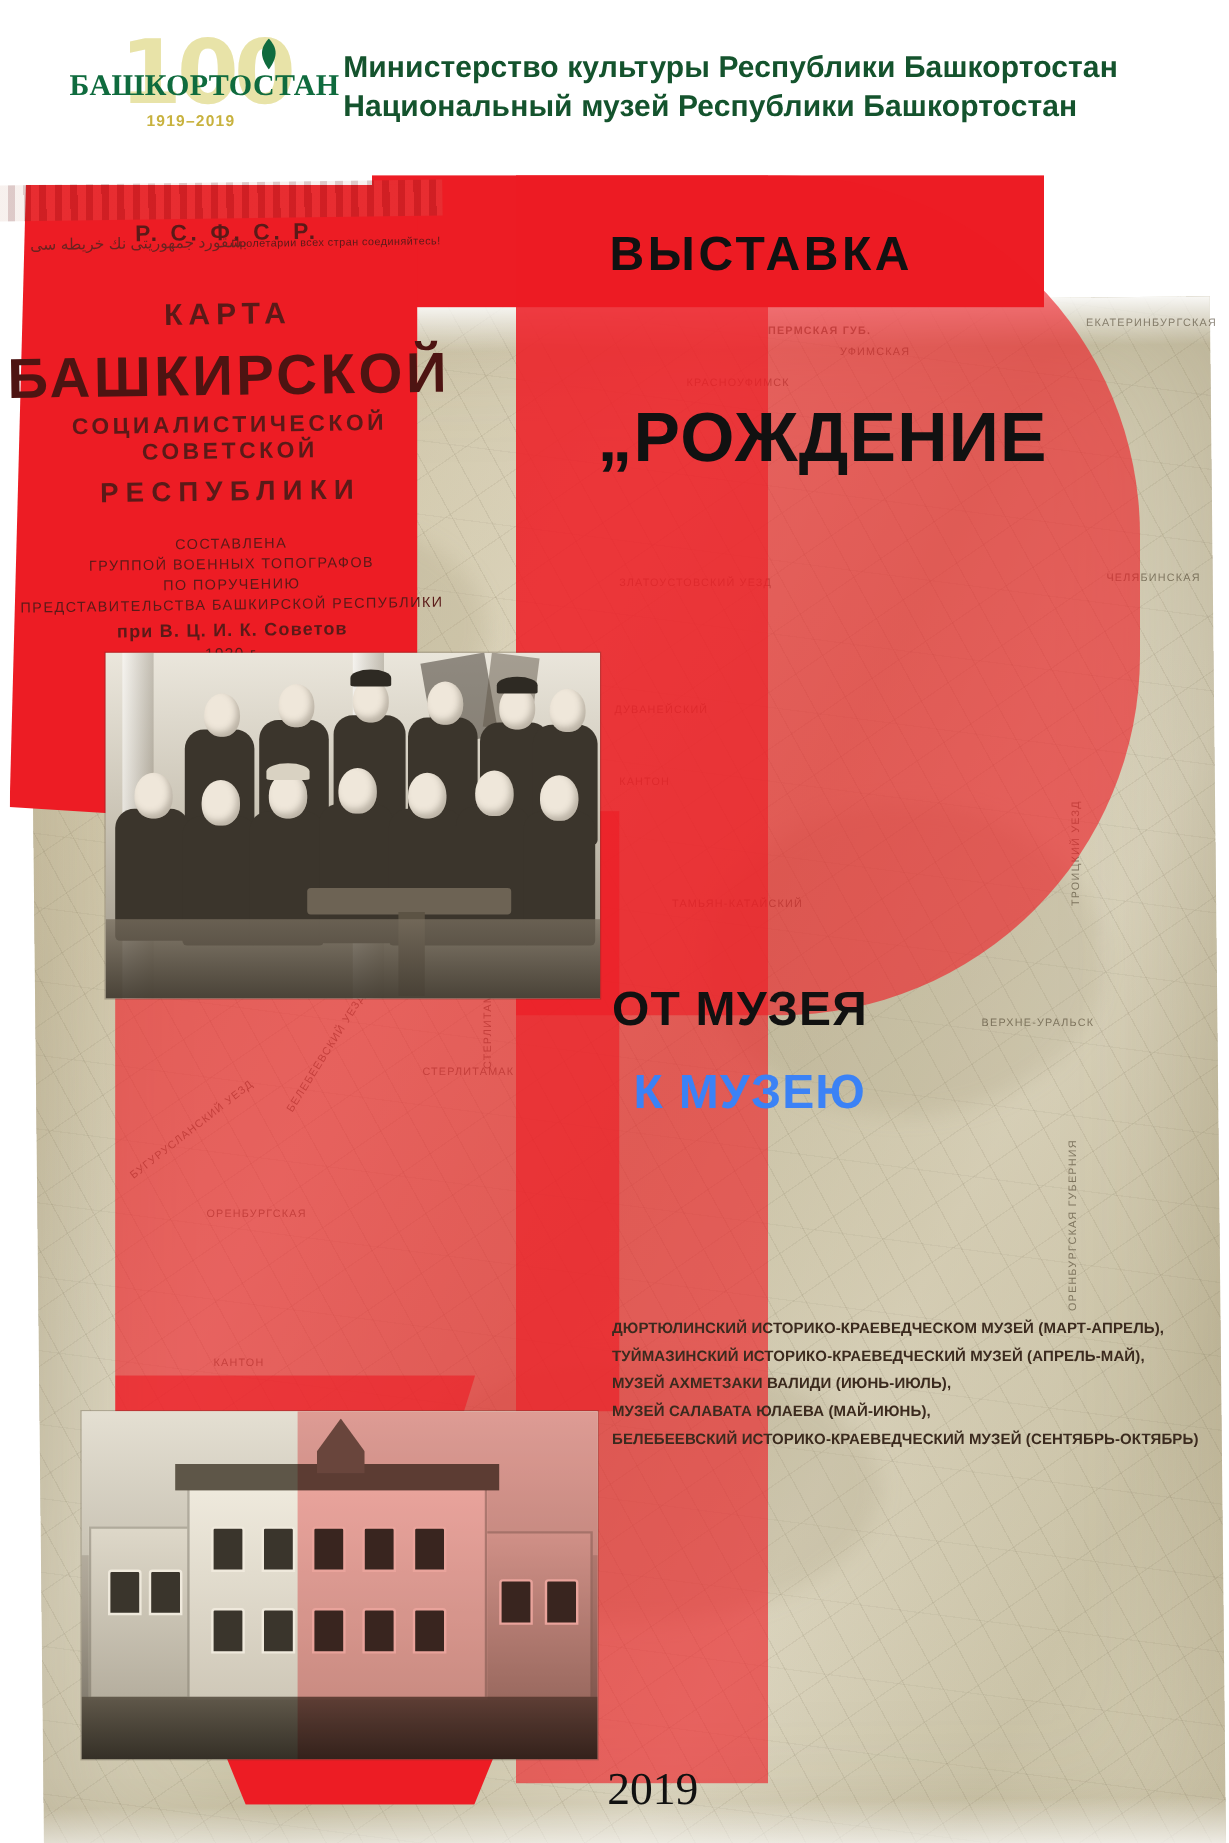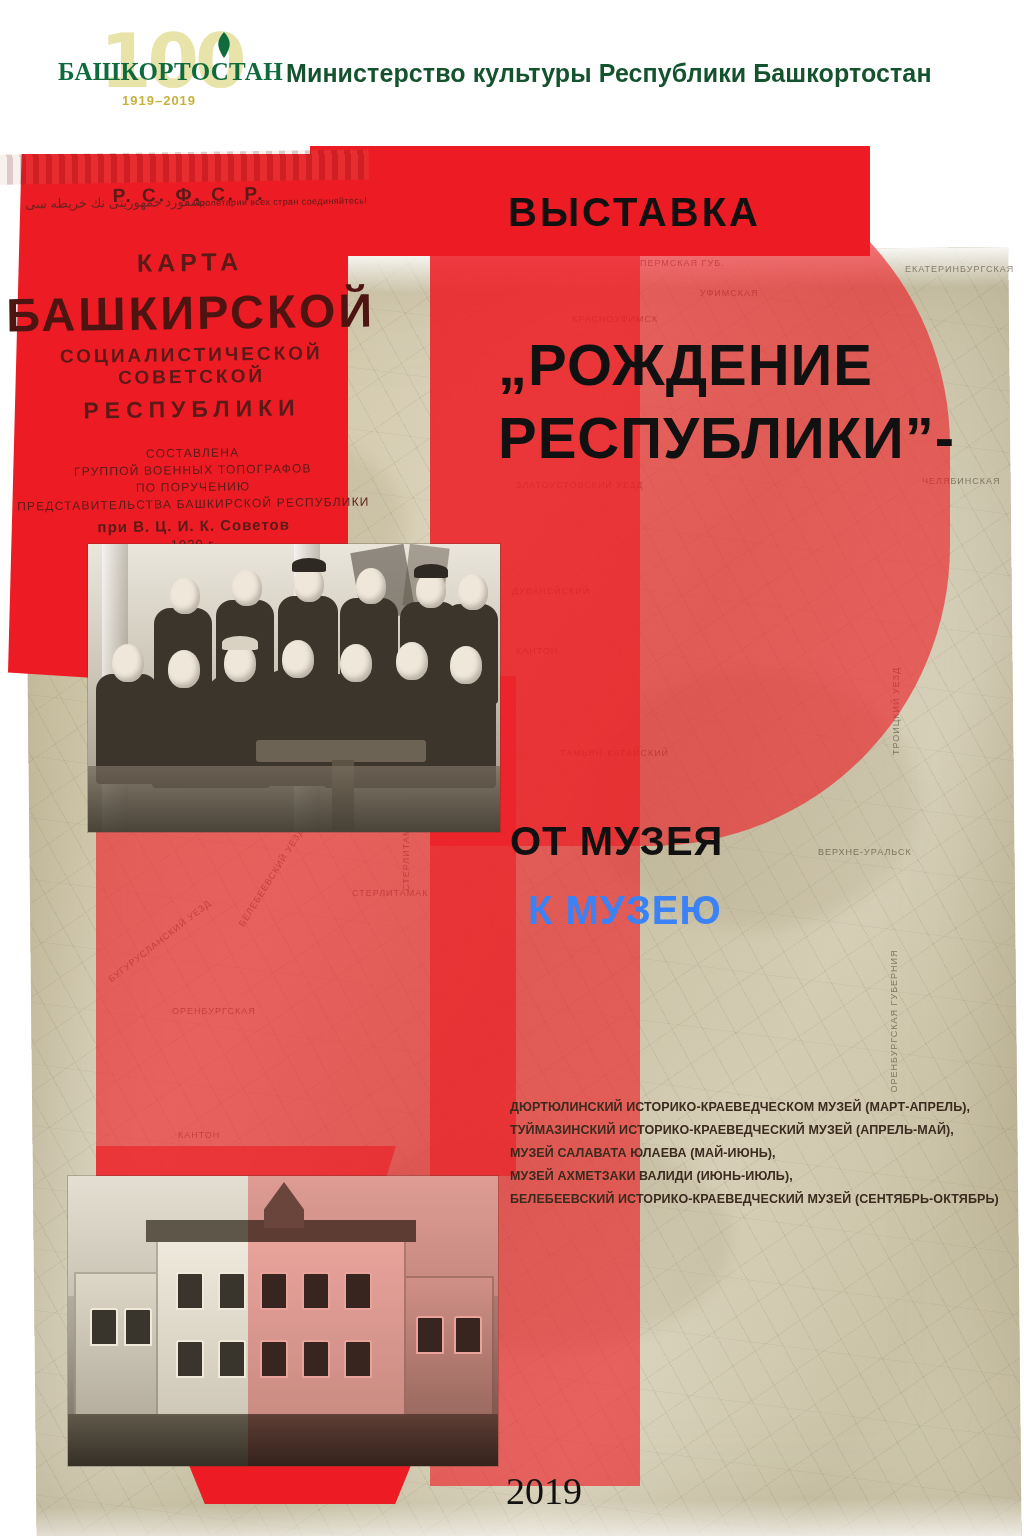--- a/index.html
+++ b/index.html
@@ -463,37 +463,38 @@
     <div class="logo">
       <div class="logo-100">100</div>
       <div class="logo-name">БАШКОРТОСТАН</div>
       <div class="logo-years">1919–2019</div>
       <svg class="logo-leaf" viewBox="0 0 22 26">
         <path d="M11 0 C17 7, 20 13, 11 26 C2 13, 5 7, 11 0 Z" fill="#0f6b3e"></path>
       </svg>
     </div>
     <div class="header-text">
       <div>Министерство культуры Республики Башкортостан</div>
+      <div>Национальный музей Республики Башкортостан</div>
     </div>
   </div>
 
   <div class="body-area">
 
     <div class="map-bg">
       <div class="map-lines"></div>
       <div class="map-blob" style="left:120px; top:180px; width:260px; height:180px;"></div>
       <div class="map-blob" style="left:560px; top:420px; width:330px; height:260px;"></div>
       <div class="map-blob" style="left:300px; top:880px; width:400px; height:220px;"></div>
       <div class="map-edge-top"></div>
       <div class="map-edge-bottom"></div>
     </div>
 
     <div id="map-label-layer">
         <div class="map-label" style="left: 905px; top: 118px; transform: rotate(0deg);">ЕКАТЕРИНБУРГСКАЯ</div>
-        <div class="map-label" style="left: 640px; top: 112px; transform: rotate(0deg);">ПЕРМСКАЯ ГУБ.</div>
+        <div class="map-label" style="left: 640px; top: 124px; transform: rotate(0deg); font-weight: bold;">ПЕРМСКАЯ ГУБ.</div>
         <div class="map-label" style="left: 700px; top: 142px; transform: rotate(0deg);">УФИМСКАЯ</div>
         <div class="map-label" style="left: 572px; top: 168px; transform: rotate(0deg);">КРАСНОУФИМСК</div>
         <div class="map-label" style="left: 516px; top: 334px; transform: rotate(0deg);">ЗЛАТОУСТОВСКИЙ УЕЗД</div>
         <div class="map-label" style="left: 922px; top: 330px; transform: rotate(0deg);">ЧЕЛЯБИНСКАЯ</div>
         <div class="map-label" style="left: 512px; top: 440px; transform: rotate(0deg);">ДУВАНЕЙСКИЙ</div>
         <div class="map-label" style="left: 516px; top: 500px; transform: rotate(0deg);">КАНТОН</div>
         <div class="map-label" style="left: 560px; top: 602px; transform: rotate(0deg);">ТАМЬЯН-КАТАЙСКИЙ</div>
         <div class="map-label" style="left: 818px; top: 690px; transform: rotate(0deg); margin-top: 11px;">ВЕРХНЕ-УРАЛЬСК</div>
         <div class="map-label" style="left: 352px; top: 742px; transform: rotate(0deg);">СТЕРЛИТАМАК</div>
         <div class="map-label" style="left: 338px; top: 672px; transform: rotate(-90deg);">СТЕРЛИТАМАКСКИЙ УЕЗД</div>
@@ -605,29 +606,28 @@
       <div class="pb-win" style="left:348px; top:140px;"></div>
       <div class="pb-win" style="left:386px; top:140px;"></div>
 
       <div class="pb-ground"></div>
       <div class="red-photo-tint" style="left:180px; top:0; width:250px; height:100%;"></div>
     </div>
 
     <div class="title-block">
       <div class="t-vystavka">ВЫСТАВКА</div>
       <div class="t-main1">„РОЖДЕНИЕ</div>
-      <div class="t-main2">РЕСПУБЛИКИ”-</div>
       <div class="t-sub1">ОТ МУЗЕЯ</div>
       <div class="t-sub2">К МУЗЕЮ</div>
     </div>
 
     <div class="venues" id="venue-list">
         <div class="venue-line">ДЮРТЮЛИНСКИЙ ИСТОРИКО-КРАЕВЕДЧЕСКОМ МУЗЕЙ (МАРТ-АПРЕЛЬ),</div>
         <div class="venue-line">ТУЙМАЗИНСКИЙ ИСТОРИКО-КРАЕВЕДЧЕСКИЙ МУЗЕЙ (АПРЕЛЬ-МАЙ),</div>
+        <div class="venue-line">МУЗЕЙ АХМЕТЗАКИ ВАЛИДИ (ИЮНЬ-ИЮЛЬ),</div>
         <div class="venue-line">МУЗЕЙ САЛАВАТА ЮЛАЕВА (МАЙ-ИЮНЬ),</div>
-        <div class="venue-line">МУЗЕЙ АХМЕТЗАКИ ВАЛИДИ (ИЮНЬ-ИЮЛЬ),</div>
         <div class="venue-line">БЕЛЕБЕЕВСКИЙ ИСТОРИКО-КРАЕВЕДЧЕСКИЙ МУЗЕЙ (СЕНТЯБРЬ-ОКТЯБРЬ)</div>
       </div>
 
     <div class="year">2019</div>
 
   </div>
 </div>
 
 </body></html>

